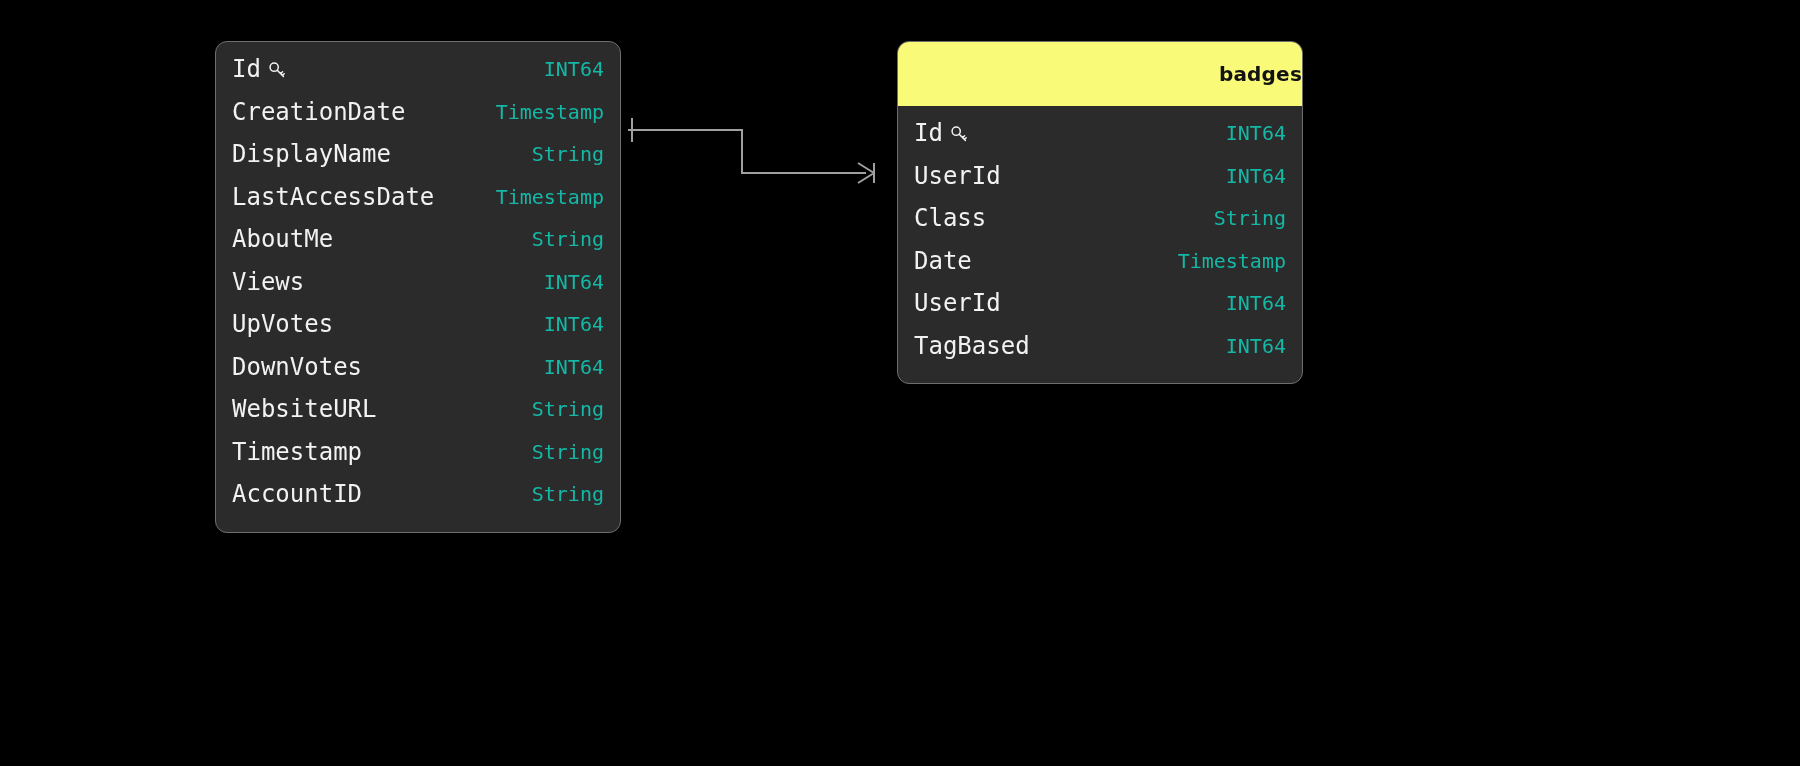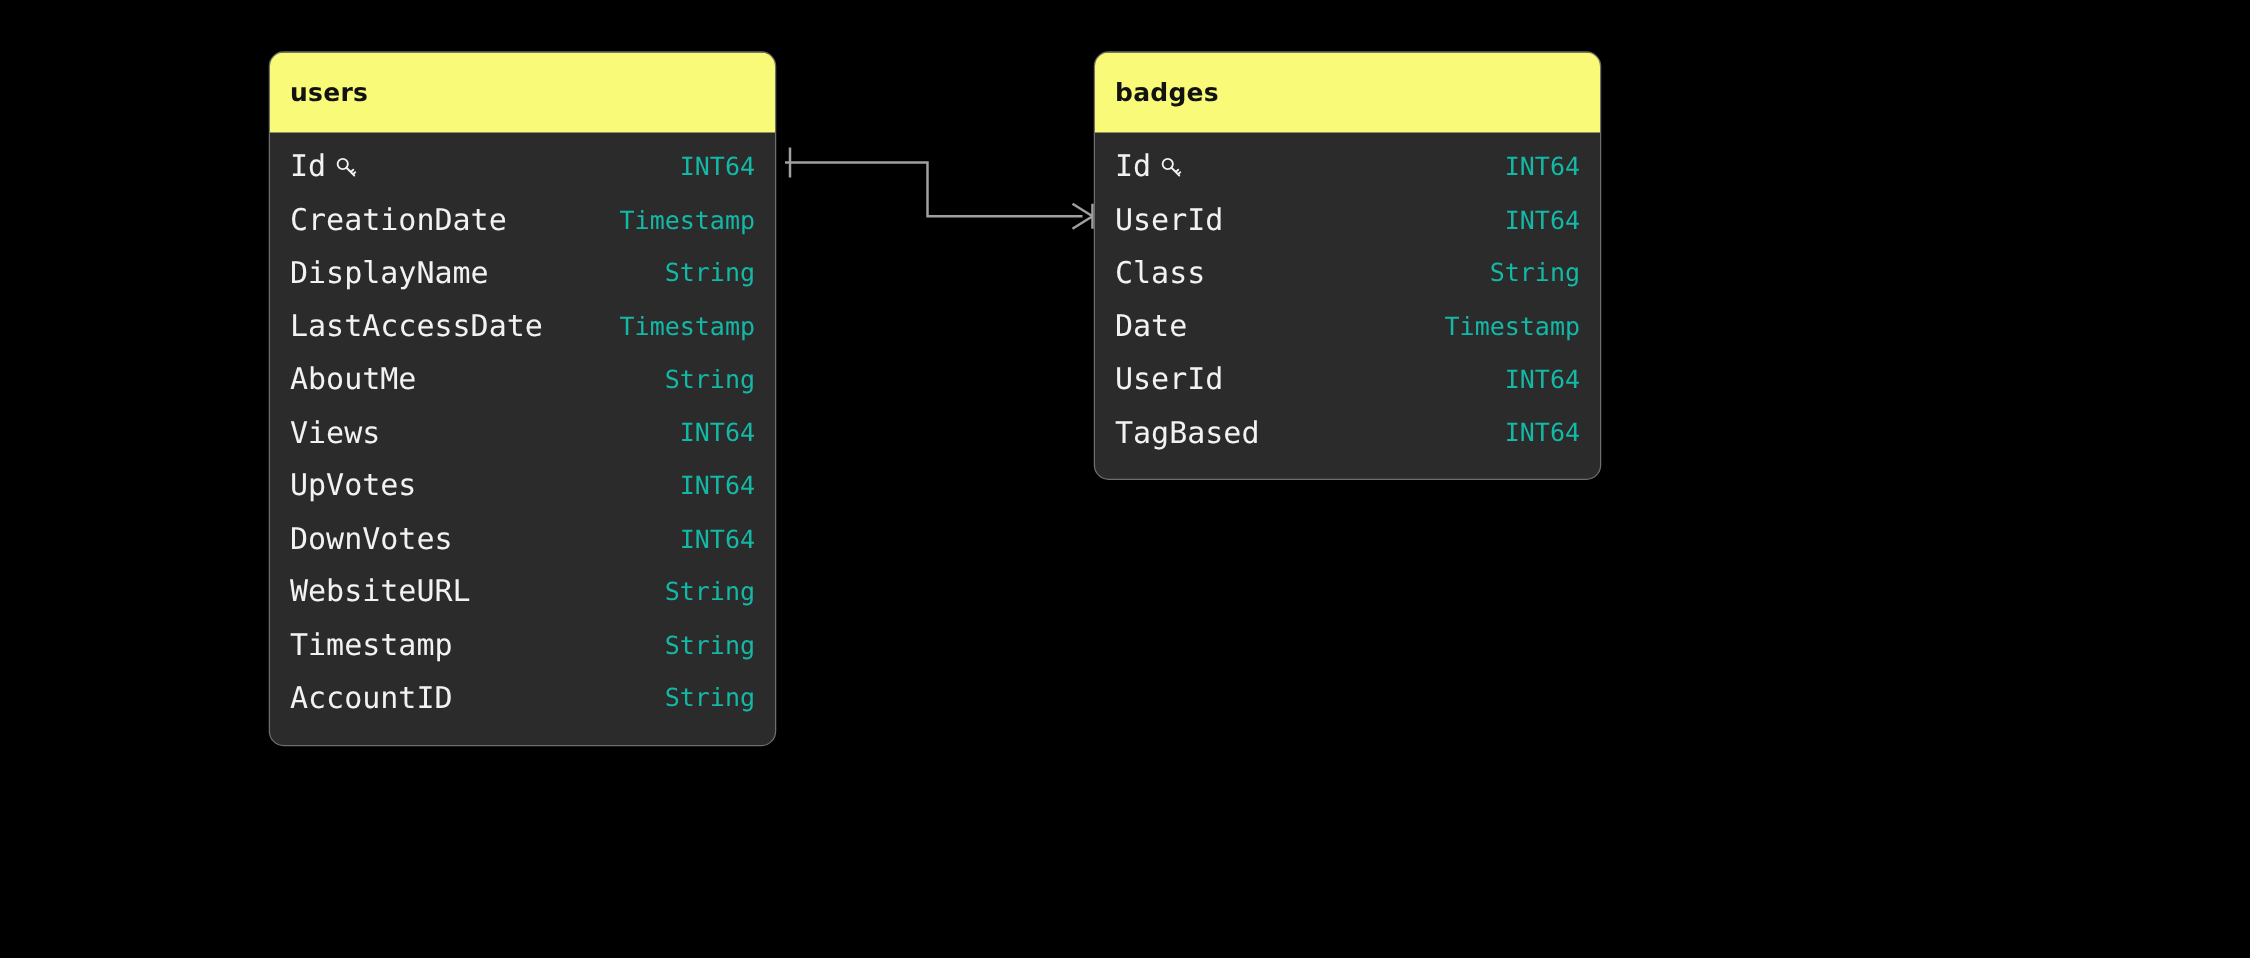--- a/index.html
+++ b/index.html
@@ -97,21 +97,20 @@
   <svg class="connector" viewBox="0 0 1800 766" width="1800" height="766">
 
     <path d="M 628 130 L 742 130 L 742 173 L 866 173" fill="none" stroke="#a0a0a0" stroke-width="2"></path>
 
     <line x1="632" y1="118" x2="632" y2="142" stroke="#a0a0a0" stroke-width="2"></line>
 
     <path d="M 874 173 L 858 163 M 874 173 L 858 183 M 874 163 L 874 183" fill="none" stroke="#a0a0a0" stroke-width="2"></path>
   </svg>
 
   <div class="entity" style="left:215px; top:41px; width:406px;">
-    <div class="entity-header">users</div>
     <div class="entity-body">
 
       <div class="field-row">
         <span class="field-name">
           <span>Id</span>
           <span class="key-icon">
             <svg width="18" height="18" viewBox="0 0 18 18">
               <circle cx="6.2" cy="6.2" r="4.1" fill="none" stroke="#f2f2f2" stroke-width="1.5"></circle>
               <path d="M9.2 9.2 L15.4 15.4 M12.6 12.6 L14.6 10.8 M14.4 14.4 L16.2 12.7" fill="none" stroke="#f2f2f2" stroke-width="1.5" stroke-linecap="round"></path>
             </svg>
@@ -167,21 +166,21 @@
       </div>
 
       <div class="field-row">
         <span class="field-name">AccountID</span>
         <span class="field-type">String</span>
       </div>
 
     </div>
   </div>
 
-  <div class="entity" style="left:875px; top:41px; width:406px;">
+  <div class="entity" style="left:897px; top:41px; width:406px;text-align:right;">
     <div class="entity-header">badges</div>
     <div class="entity-body">
 
       <div class="field-row">
         <span class="field-name">
           <span>Id</span>
           <span class="key-icon">
             <svg width="18" height="18" viewBox="0 0 18 18">
               <circle cx="6.2" cy="6.2" r="4.1" fill="none" stroke="#f2f2f2" stroke-width="1.5"></circle>
               <path d="M9.2 9.2 L15.4 15.4 M12.6 12.6 L14.6 10.8 M14.4 14.4 L16.2 12.7" fill="none" stroke="#f2f2f2" stroke-width="1.5" stroke-linecap="round"></path>

